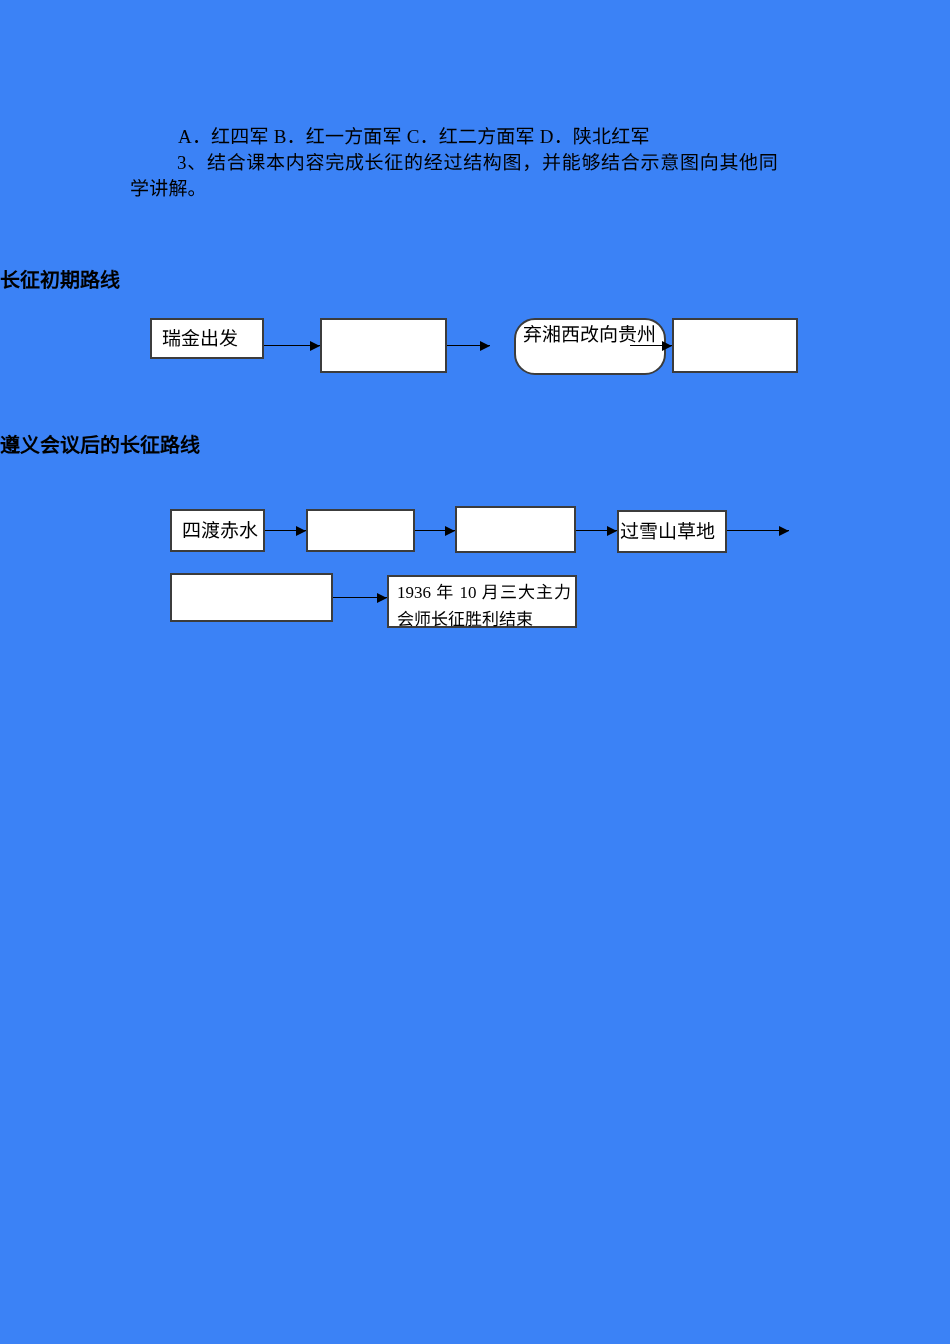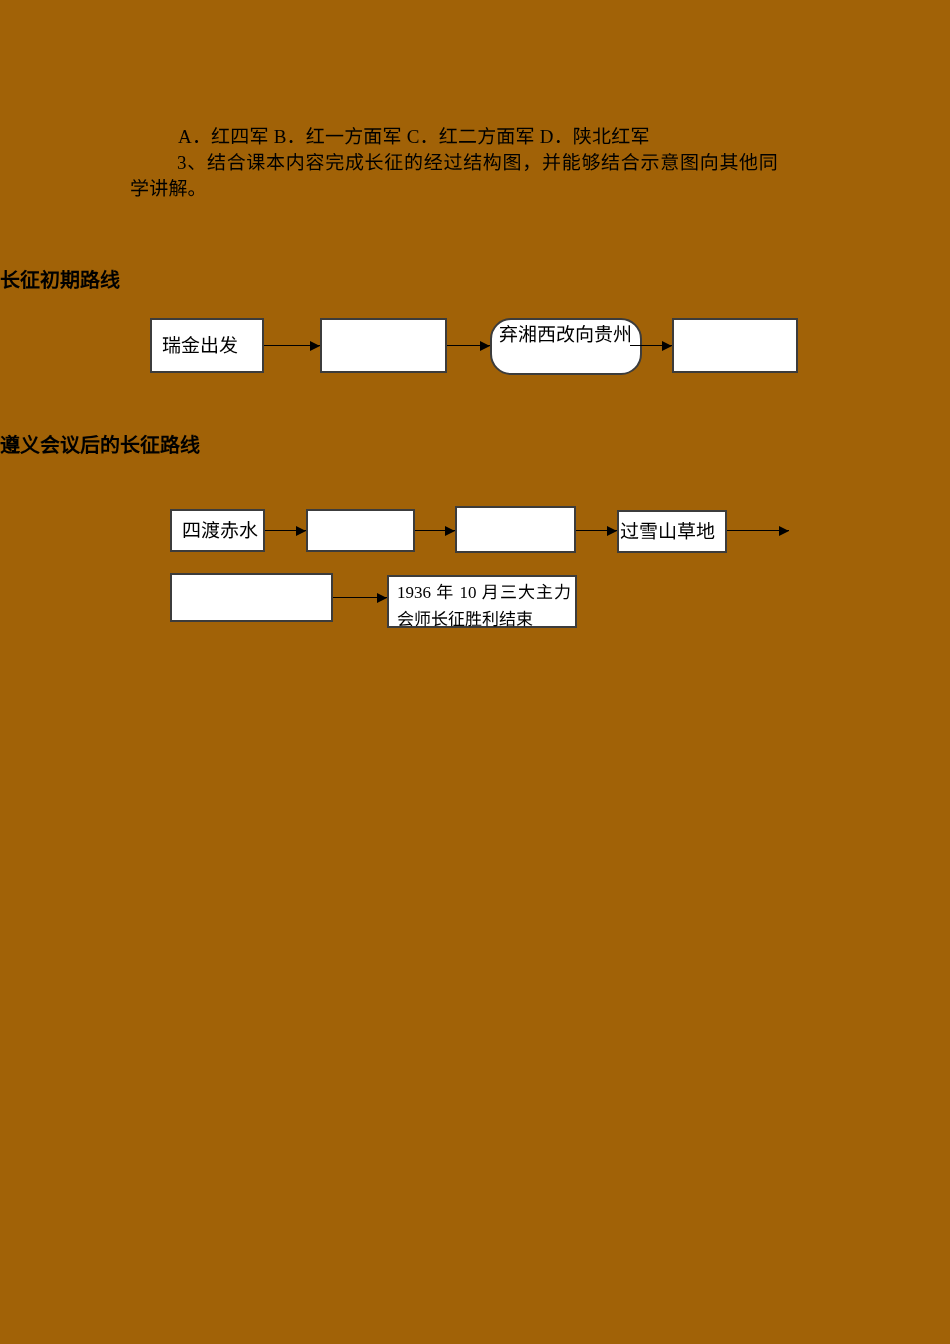--- a/index.html
+++ b/index.html
@@ -4,21 +4,21 @@
 <style>
   html, body {
     margin: 0;
     padding: 0;
     background: #ffffff;
   }
   .page {
     position: relative;
     width: 950px;
     height: 1344px;
-    background: #a16207;
+    background: #3b82f6;
     color: #000000;
     font-family: "Liberation Serif", "DejaVu Serif", serif;
     overflow: hidden;
   }
   
   .textline {
     position: absolute;
     left: 130px;
     width: 648px;
     font-size: 19px;
@@ -80,23 +80,23 @@
     position: absolute;
     right: 0;
     top: 50%;
     transform: translateY(-50%);
     width: 0; height: 0;
     border-left: 10px solid #000000;
     border-top: 5px solid transparent;
     border-bottom: 5px solid transparent;
   }
   
-  .b1 { left: 150px; top: 318px; width: 114px; height: 55px; }
+  .b1 { left: 150px; top: 318px; width: 114px; height: 41px; }
   .b2 { left: 320px; top: 318px; width: 127px; height: 55px; }
-  .b3 { left: 490px; top: 318px; width: 152px; height: 57px; border-radius: 21px; }
+  .b3 { left: 514px; top: 318px; width: 152px; height: 57px; border-radius: 21px; }
   .b4 { left: 672px; top: 318px; width: 126px; height: 55px; }
   .a1 { left: 264px; top: 345px; width: 56px; }
   .a2 { left: 447px; top: 345px; width: 43px; }
   .a3 { left: 630px; top: 345px; width: 42px; }
   
   .ba { left: 170px; top: 509px; width: 95px;  height: 43px; }
   .bb { left: 306px; top: 509px; width: 109px; height: 43px; }
   .bc { left: 455px; top: 506px; width: 121px; height: 47px; }
   .bd { left: 617px; top: 510px; width: 110px; height: 43px; padding-left: 1px; }
   .a4 { left: 265px; top: 530px; width: 41px; }

